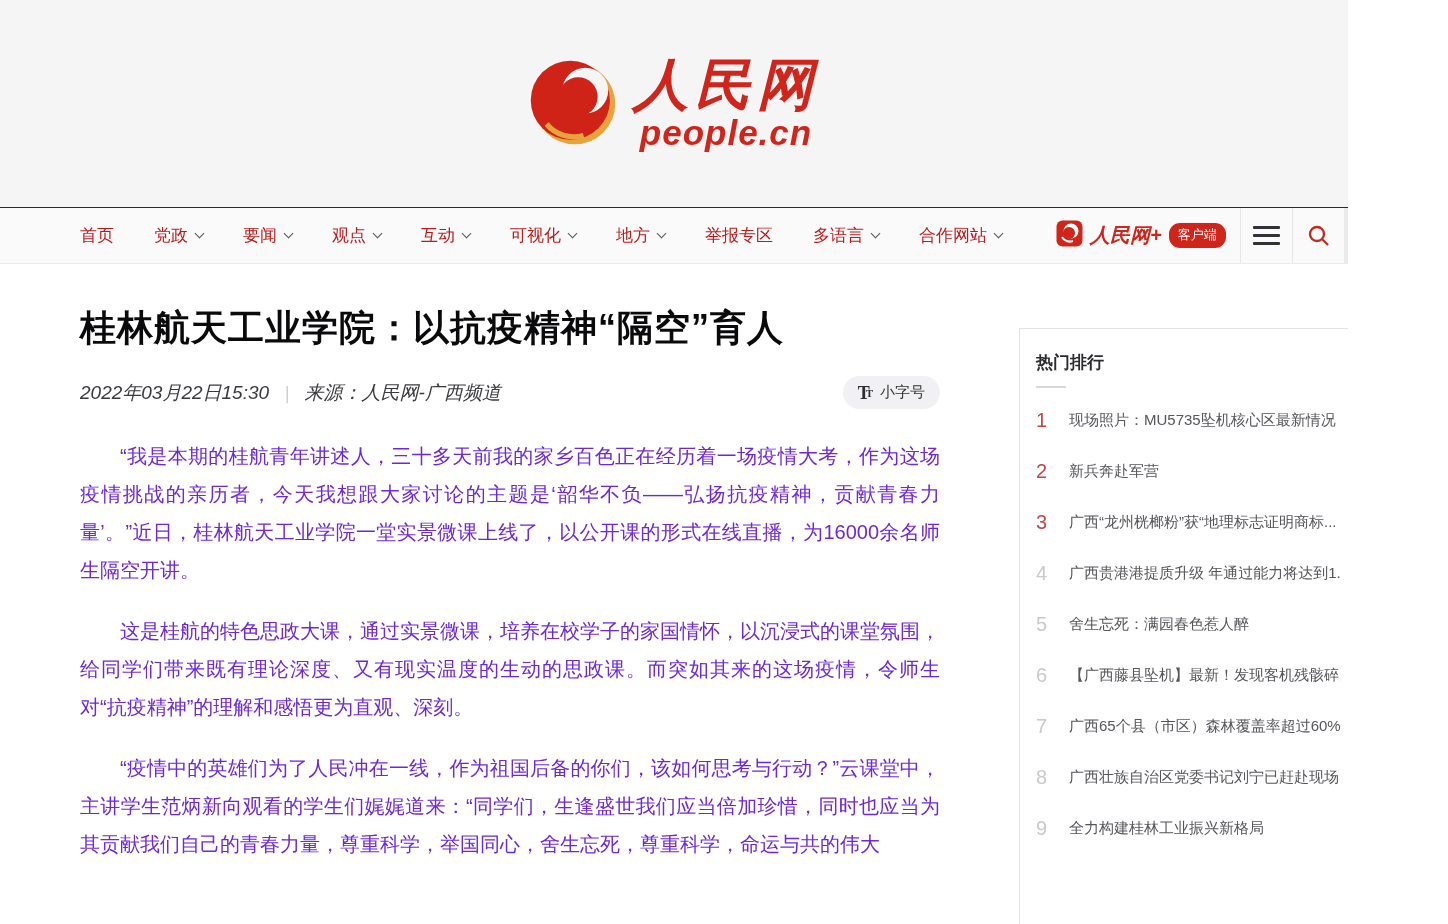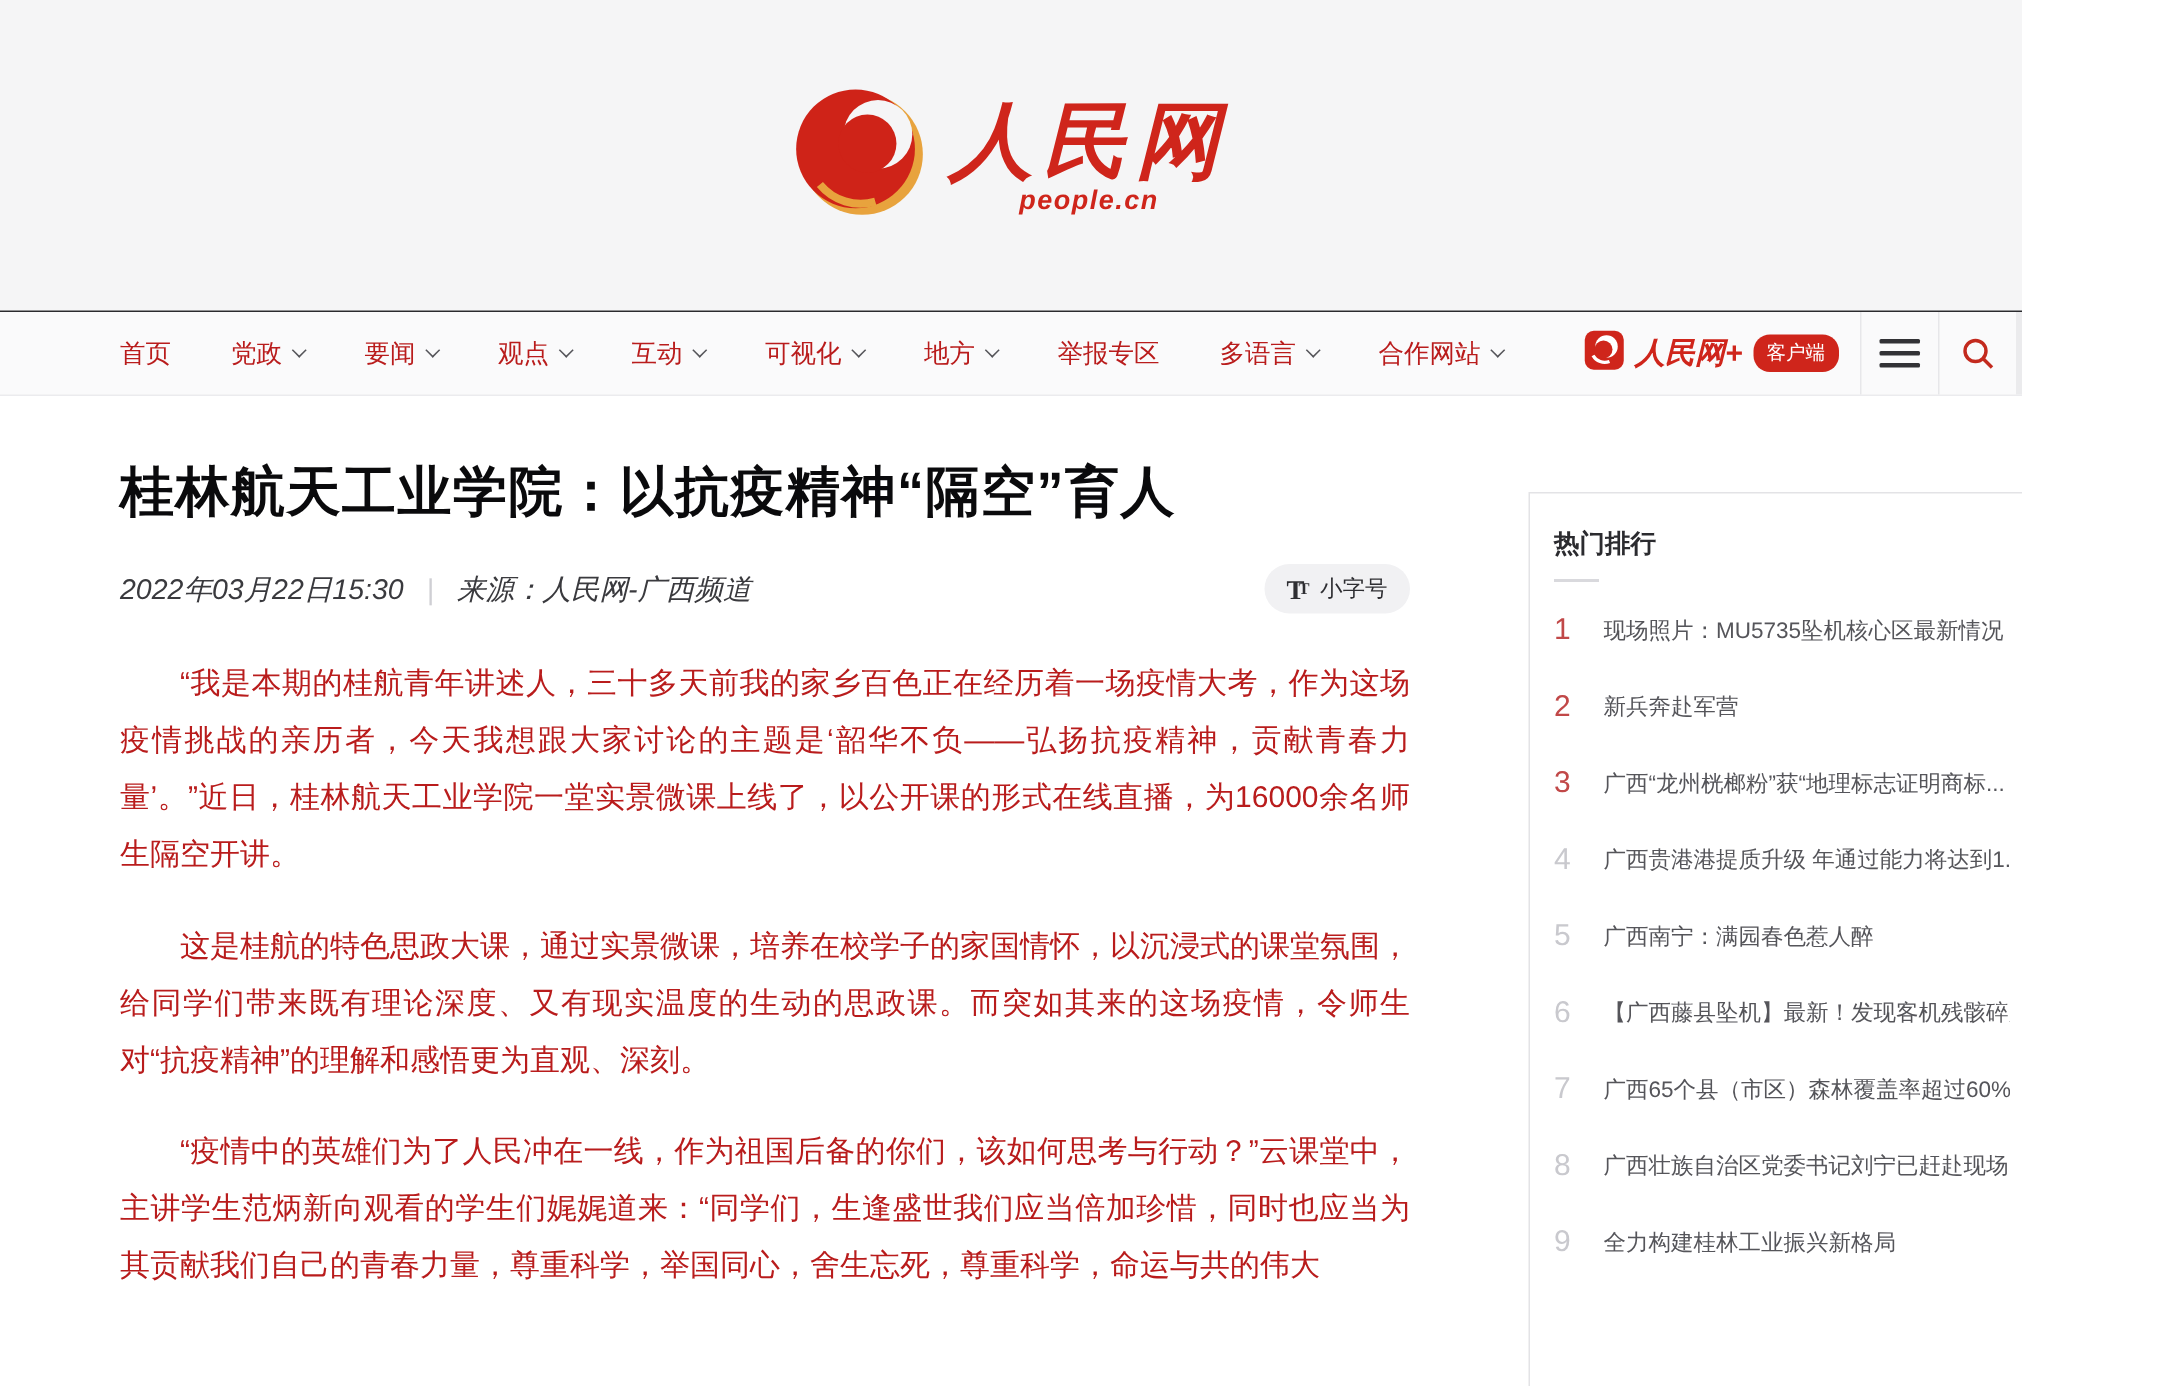--- a/index.html
+++ b/index.html
@@ -7,21 +7,21 @@
     font-family:"Liberation Sans","DejaVu Sans",sans-serif; }
   .page { width:1348px; height:924px; overflow:hidden; background:#fff; position:relative; }
 
   
   .site-header { height:207px; background:var(--header-bg,#f5f5f6);
     display:flex; align-items:center; justify-content:center; }
   .logo { display:flex; align-items:center; gap:16px; text-decoration:none; cursor:pointer; }
   .logo-text { display:flex; flex-direction:column; align-items:center; }
   .logo-cn { font-size:56px; font-weight:bold; color:var(--brand-red,#cf251b);
     letter-spacing:6px; line-height:1; font-style:italic; }
-  .logo-en { font-size:18px; font-weight:bold; color:var(--brand-red,#cf251b);
+  .logo-en { font-size:35px; font-weight:bold; color:var(--brand-red,#cf251b);
     line-height:1; margin-top:2px; letter-spacing:1px; font-style:italic; }
 
   
   .main-nav { height:57px; background:#fafafb; border-top:1px solid #2b2b2e;
     border-bottom:1px solid #ebebee; display:flex; align-items:stretch;
     padding-left:80px; }
   .nav-list { list-style:none; display:flex; align-items:center; flex:1 1 auto; }
   .nav-item { display:flex; align-items:center; margin-right:40px; cursor:pointer;
     font-size:17px; color:#b91c1c; white-space:nowrap; }
   .chev { width:7px; height:7px; border-right:1.6px solid #55555a; border-bottom:1.6px solid #55555a;
@@ -51,21 +51,21 @@
   .meta-row { display:flex; justify-content:space-between; align-items:center; margin-top:26px; }
   .meta { font-size:19px; color:#3a3a3e;font-style:italic; }
   .meta a { color:#3a3a3e; text-decoration:none; cursor:pointer; }
   .meta-sep { color:#cfcfd4; margin:0 10px; }
   .font-size-btn { display:inline-flex; align-items:center; gap:7px; background:#f1f1f3;
     border:none; border-radius:17px; padding:7px 15px; font-size:15px; color:#2e2e32; cursor:pointer;
     font-family:"Liberation Sans","DejaVu Sans",sans-serif; }
   .t-big { font-family:"Liberation Serif","DejaVu Serif",serif; font-weight:bold; font-size:18px; line-height:1; }
   .t-small { font-family:"Liberation Serif","DejaVu Serif",serif; font-weight:bold; font-size:11px; line-height:1; margin-left:-4px; margin-top:4px; }
   .article-body { margin-top:28px; }
-  .article-body p { font-size:20px; line-height:38px; color:#b91c1c; text-indent:2em;
+  .article-body p { font-size:20px; line-height:38px; color:#6d28d9; text-indent:2em;
     margin-bottom:23px; text-align:justify; }
 
   
   .sidebar { width:338px; margin-left:79px; margin-top:64px; border:1px solid #e3e3e6;
     padding:22px 16px 10px; height:640px; flex:0 0 auto; background:#fff; }
   .sidebar h2 { font-size:17px; font-weight:700; color:#2b2b2f; }
   .heading-dash { width:30px; height:2px; background:#d9d9dd; margin:12px 0 22px; }
   .hot-list { list-style:none; }
   .hot-item { display:flex; align-items:center; margin-bottom:30px; cursor:pointer; }
   .rank { width:22px; flex:0 0 auto; font-size:20px; line-height:21px; color:var(--rank-normal,#c9c9ce); margin-right:11px; }
@@ -231,21 +231,21 @@
     <a class="hot-title">广西“龙州桄榔粉”获“地理标志证明商标...</a>
   </li>
 
   <li class="hot-item">
     <span class="rank">4</span>
     <a class="hot-title">广西贵港港提质升级 年通过能力将达到1...</a>
   </li>
 
   <li class="hot-item">
     <span class="rank">5</span>
-    <a class="hot-title">广西南宁：满园春色惹人醉</a>
+    <a class="hot-title">舍生忘死：满园春色惹人醉</a>
   </li>
 
   <li class="hot-item">
     <span class="rank">6</span>
     <a class="hot-title">【广西藤县坠机】最新！发现客机残骸碎片...</a>
   </li>
 
   <li class="hot-item">
     <span class="rank">7</span>
     <a class="hot-title">广西65个县（市区）森林覆盖率超过60%</a>

